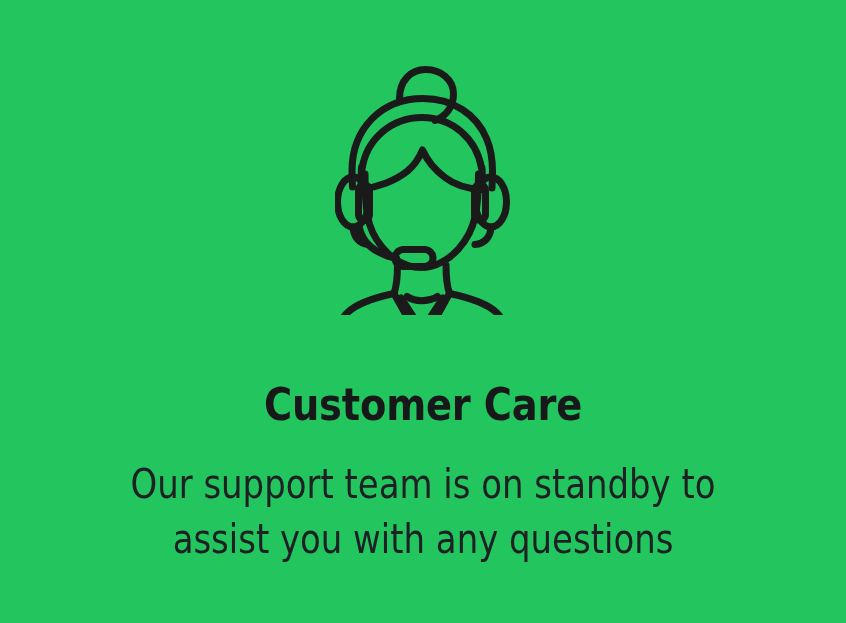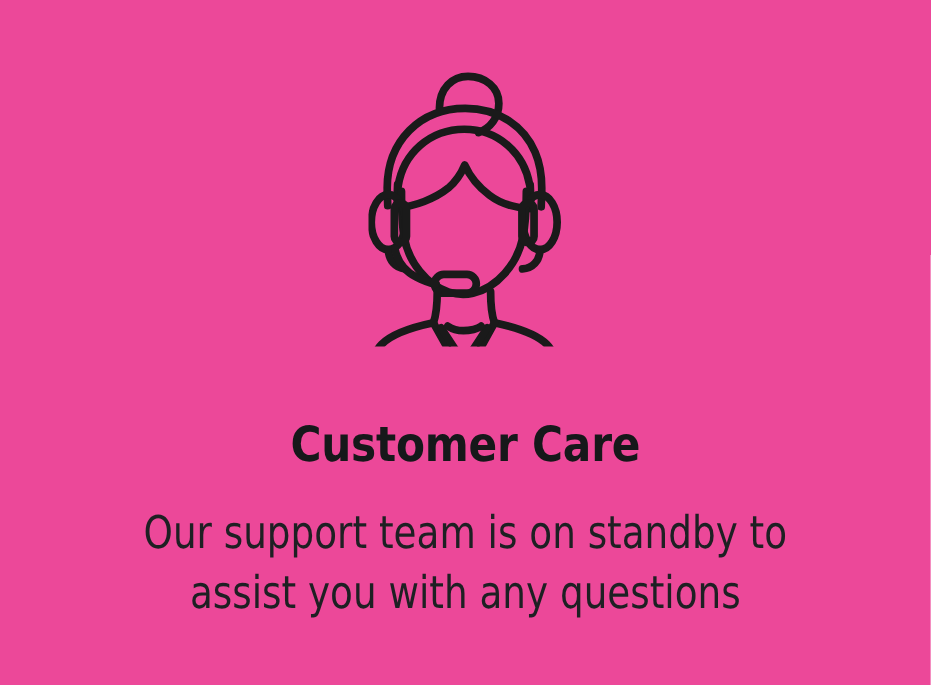--- a/index.html
+++ b/index.html
@@ -72,21 +72,21 @@
     transform: scaleX(0.92);
   }
   #subtitle .sub-line {
     display: block;
     white-space: nowrap;
   }
 </style>
 </head>
 <body style="background: rgb(255, 255, 255);">
 
-<div id="card" style="background: #ec4899;">
+<div id="card" style="background: #22c55e;">
 
   <div id="illustration-wrap">
     <svg id="agent-illustration" viewBox="0 0 176 268" xmlns="http://www.w3.org/2000/svg" fill="none" stroke="#1a1a1a" stroke-width="7" stroke-linecap="round" stroke-linejoin="round">
 
       <path d="M64.5 51.5 C64.5 33.5, 76 22.5, 90.5 22.5
                C106 22.5, 118.5 32.5, 118.5 47
                C118.5 60, 110.5 69.5, 100 73.5"></path>
 
       <path d="M17.5 140 C17.5 138, 17 131, 17 124
                C17 81, 47 51.5, 88 51.5

